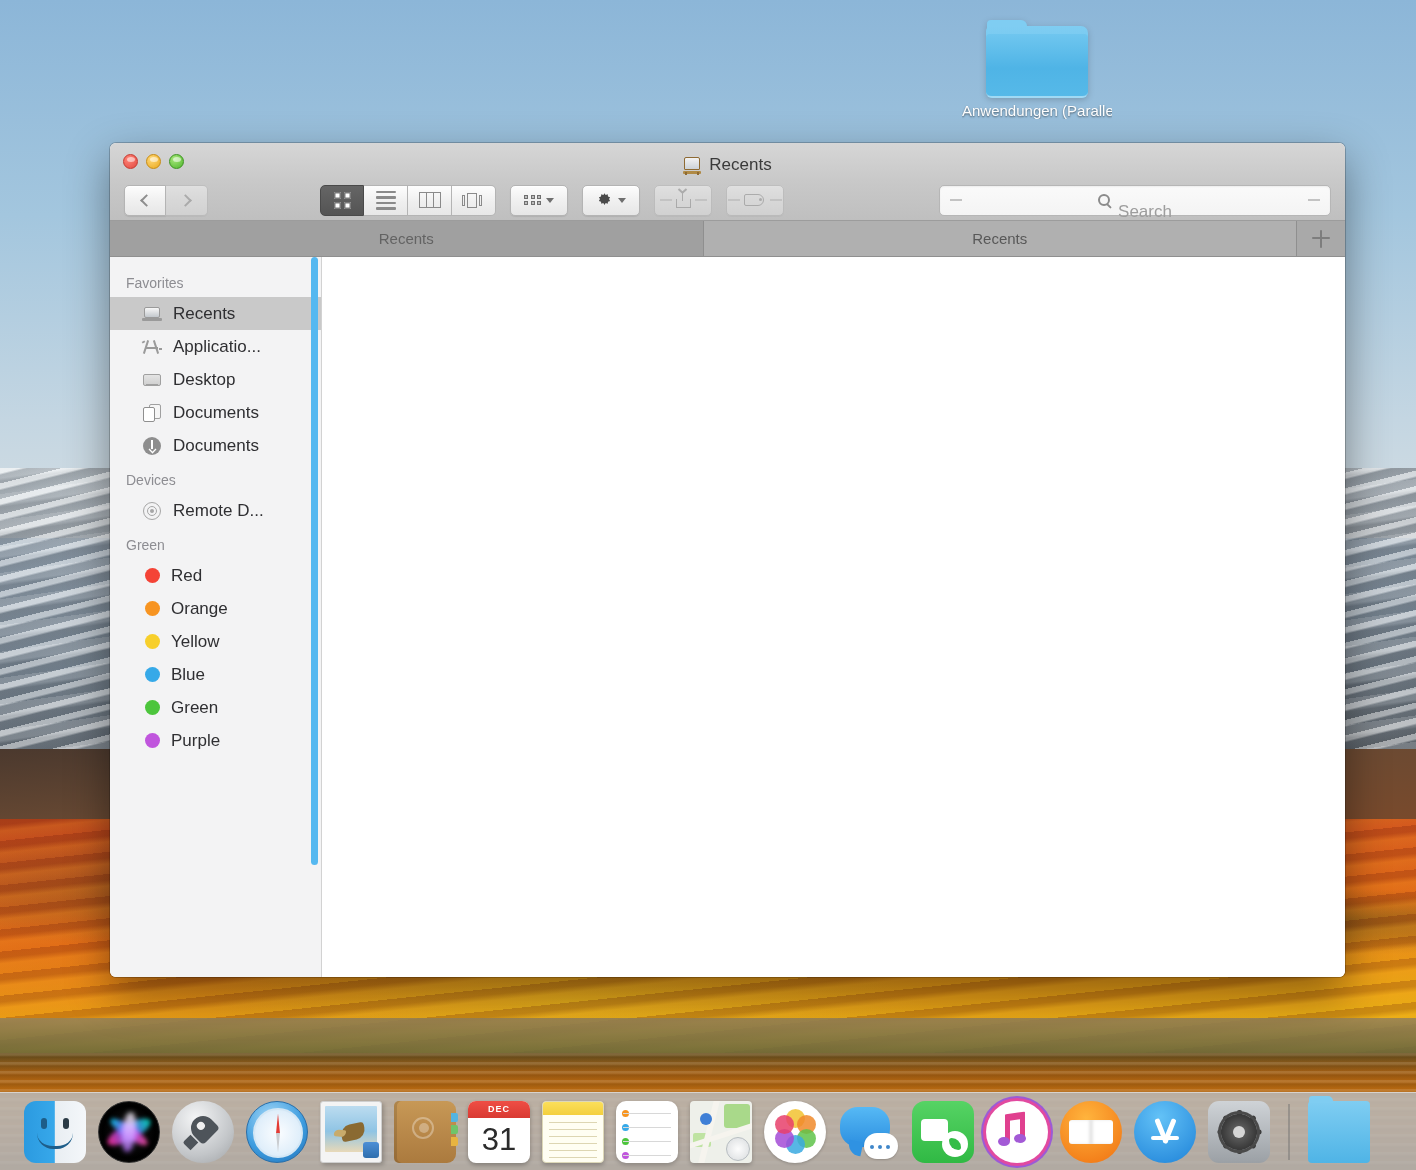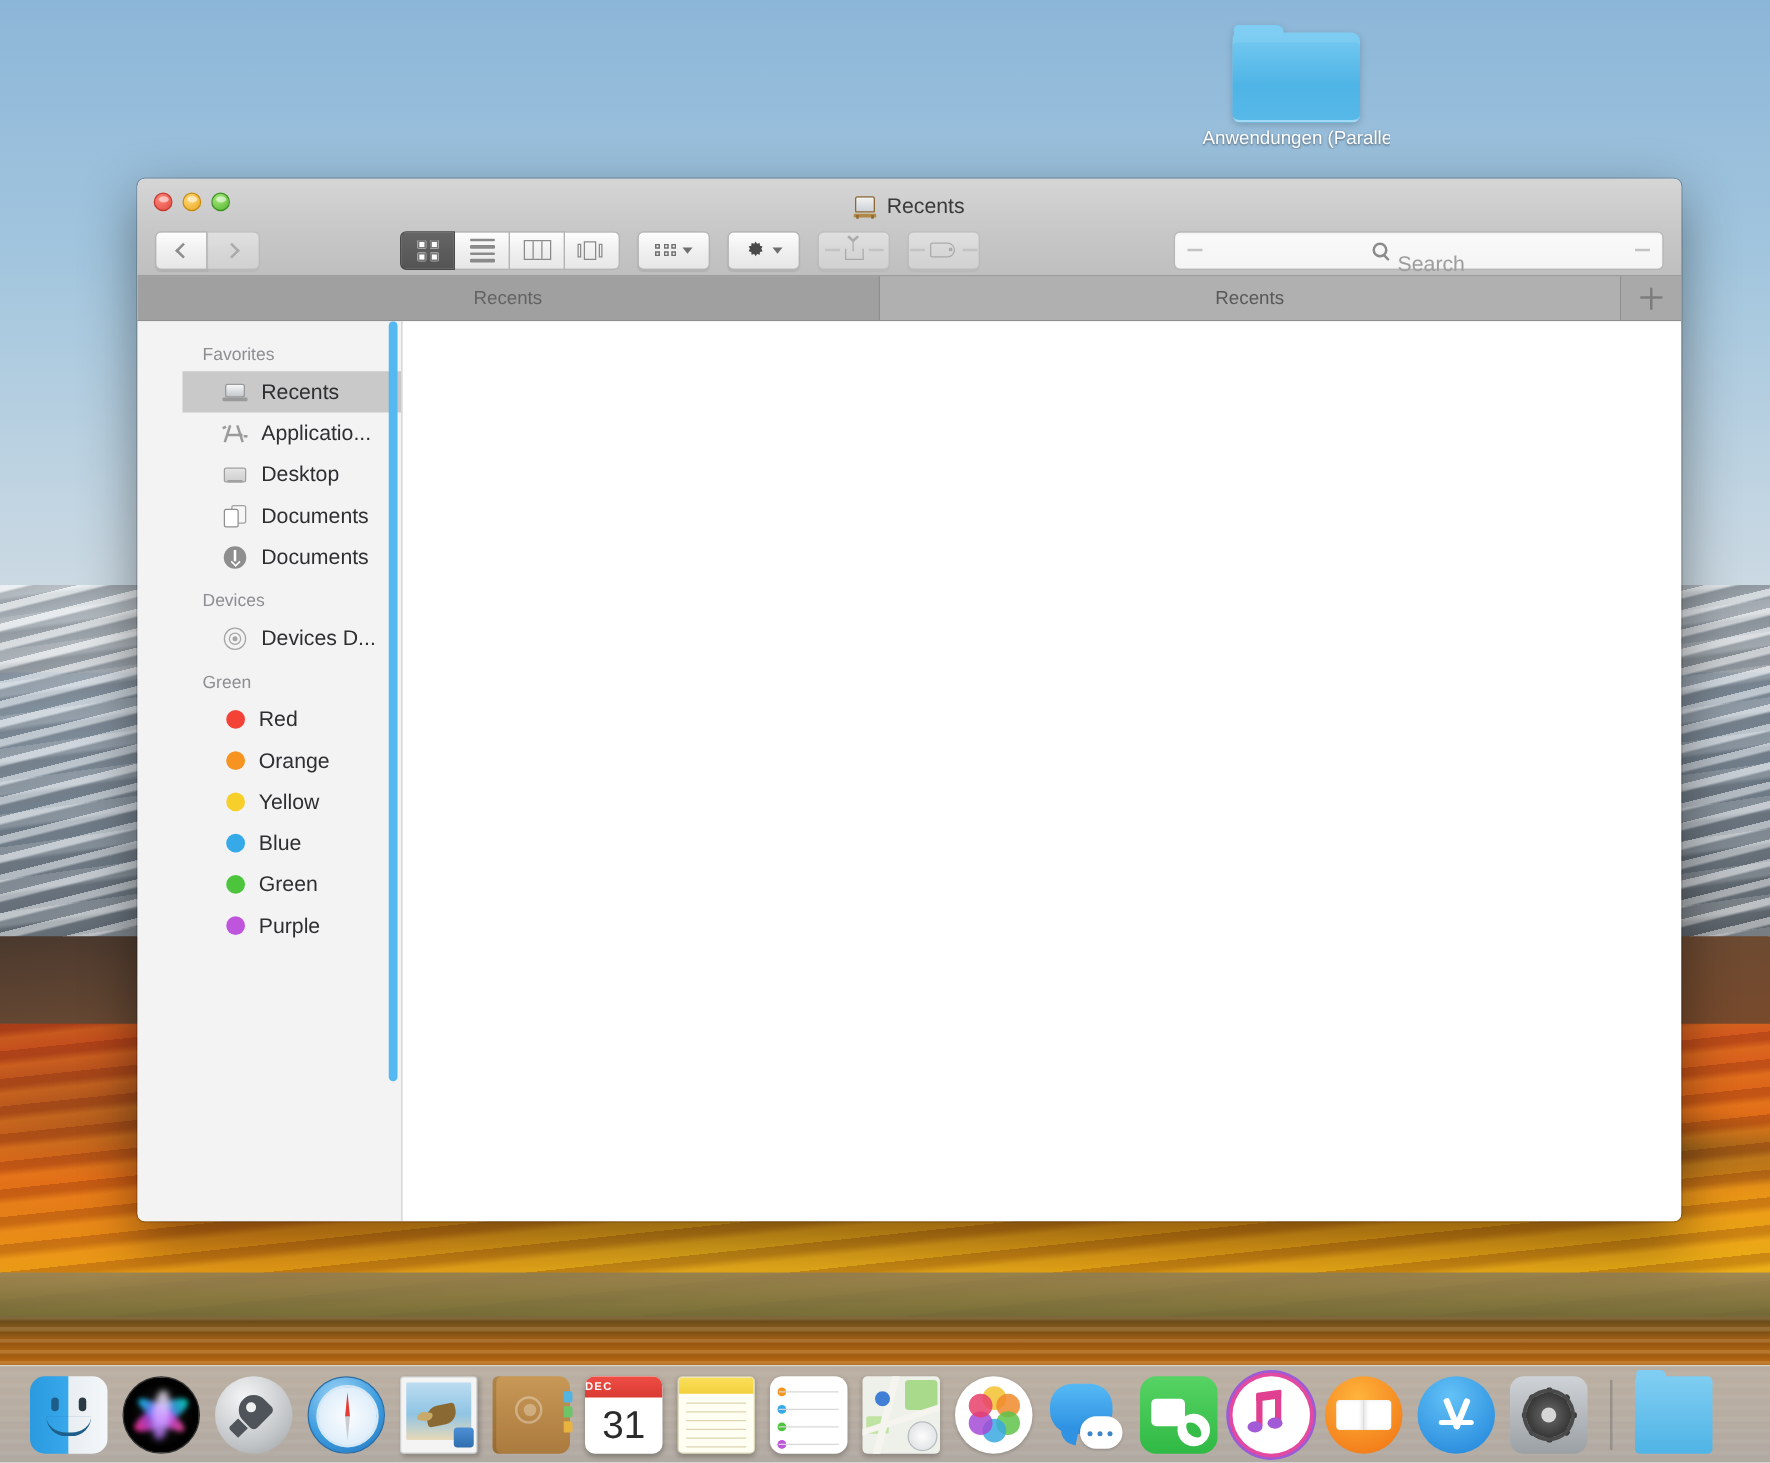--- a/index.html
+++ b/index.html
@@ -269,21 +269,20 @@
   
   #window-body { flex: 1; display:flex; min-height:0; }
 
   #sidebar {
     width: 212px; flex: 0 0 212px;
     background: #f3f3f4;
     border-right: 1px solid #d2d2d2;
     position: relative;
     overflow: hidden;
     padding-top: 8px;
-    padding-left: 36px;
   }
   .sb-header {
     font-size: 14px; color: #8d8d92; font-weight: 400;
     padding: 10px 0 6px 16px;
   }
   .sb-item {
     height: 33px; display:flex; align-items:center; gap: 11px;
     padding-left: 32px; font-size: 17px; color: #2f2f32;
     cursor: default;
   }
@@ -435,21 +434,21 @@
     border:2.5px solid rgba(255,255,255,0.32); border-radius:50%; }
   .di-contacts .pers::after{ content:""; position:absolute; left:5px; top:4px; width:10px;height:10px;
     border-radius:50%; background: rgba(255,255,255,0.3);}
   .di-contacts .t1,.di-contacts .t2,.di-contacts .t3{position:absolute;right:-2px;width:7px;height:9px;border-radius:0 2px 2px 0;}
   .di-contacts .t1{top:12px;background:#54b4e0;} .di-contacts .t2{top:24px;background:#6fc46a;} .di-contacts .t3{top:36px;background:#e8b43f;}
 
   
   .di-calendar { background:#fff; border-radius:8px; box-shadow: 0 2px 4px rgba(0,0,0,0.28); overflow:hidden;}
   .di-calendar .chead { position:absolute; left:0; top:0; right:0; height:17px;
     background: linear-gradient(180deg,#ef4e45,#d93a32);
-    color:#fff; font-size:9px; letter-spacing:1px; line-height:17px; font-weight:bold;}
+    color:#fff; font-size:9px; letter-spacing:1px; text-align:center; line-height:17px; font-weight:bold;}
   .di-calendar .cday { position:absolute; left:0; right:0; top:17px; bottom:0;
     color:#2b2b2b; font-size:31px; text-align:center; line-height:44px; }
 
   
   .di-notes { background:#fffef2; border-radius:4px; box-shadow: 0 2px 4px rgba(0,0,0,0.25); overflow:hidden;
     border:1px solid #ddd8b8;}
   .di-notes .nhead{position:absolute;left:0;right:0;top:0;height:13px;background:linear-gradient(180deg,#fbdf5a,#f3cf3d);}
   .di-notes .line{position:absolute;left:6px;right:6px;height:1px;background:#ddd6b2;}
 
   
@@ -725,21 +724,21 @@
         </div>
 
         <div class="sb-header">Devices</div>
 
         <div class="sb-item">
           <span class="sb-icon ic-remote">
             <span class="r1"></span>
               <span class="r2"></span>
               <span class="r3"></span>
           </span>
-          <span class="sb-label">Devices D...</span>
+          <span class="sb-label">Remote D...</span>
         </div>
 
         <div class="sb-header">Green</div>
 
         <div class="sb-item">
           <span class="tag-dot" style="background:#f44336"></span>
           <span class="sb-label">Red</span>
         </div>
         <div class="sb-item">
           <span class="tag-dot" style="background:#f79421"></span>

